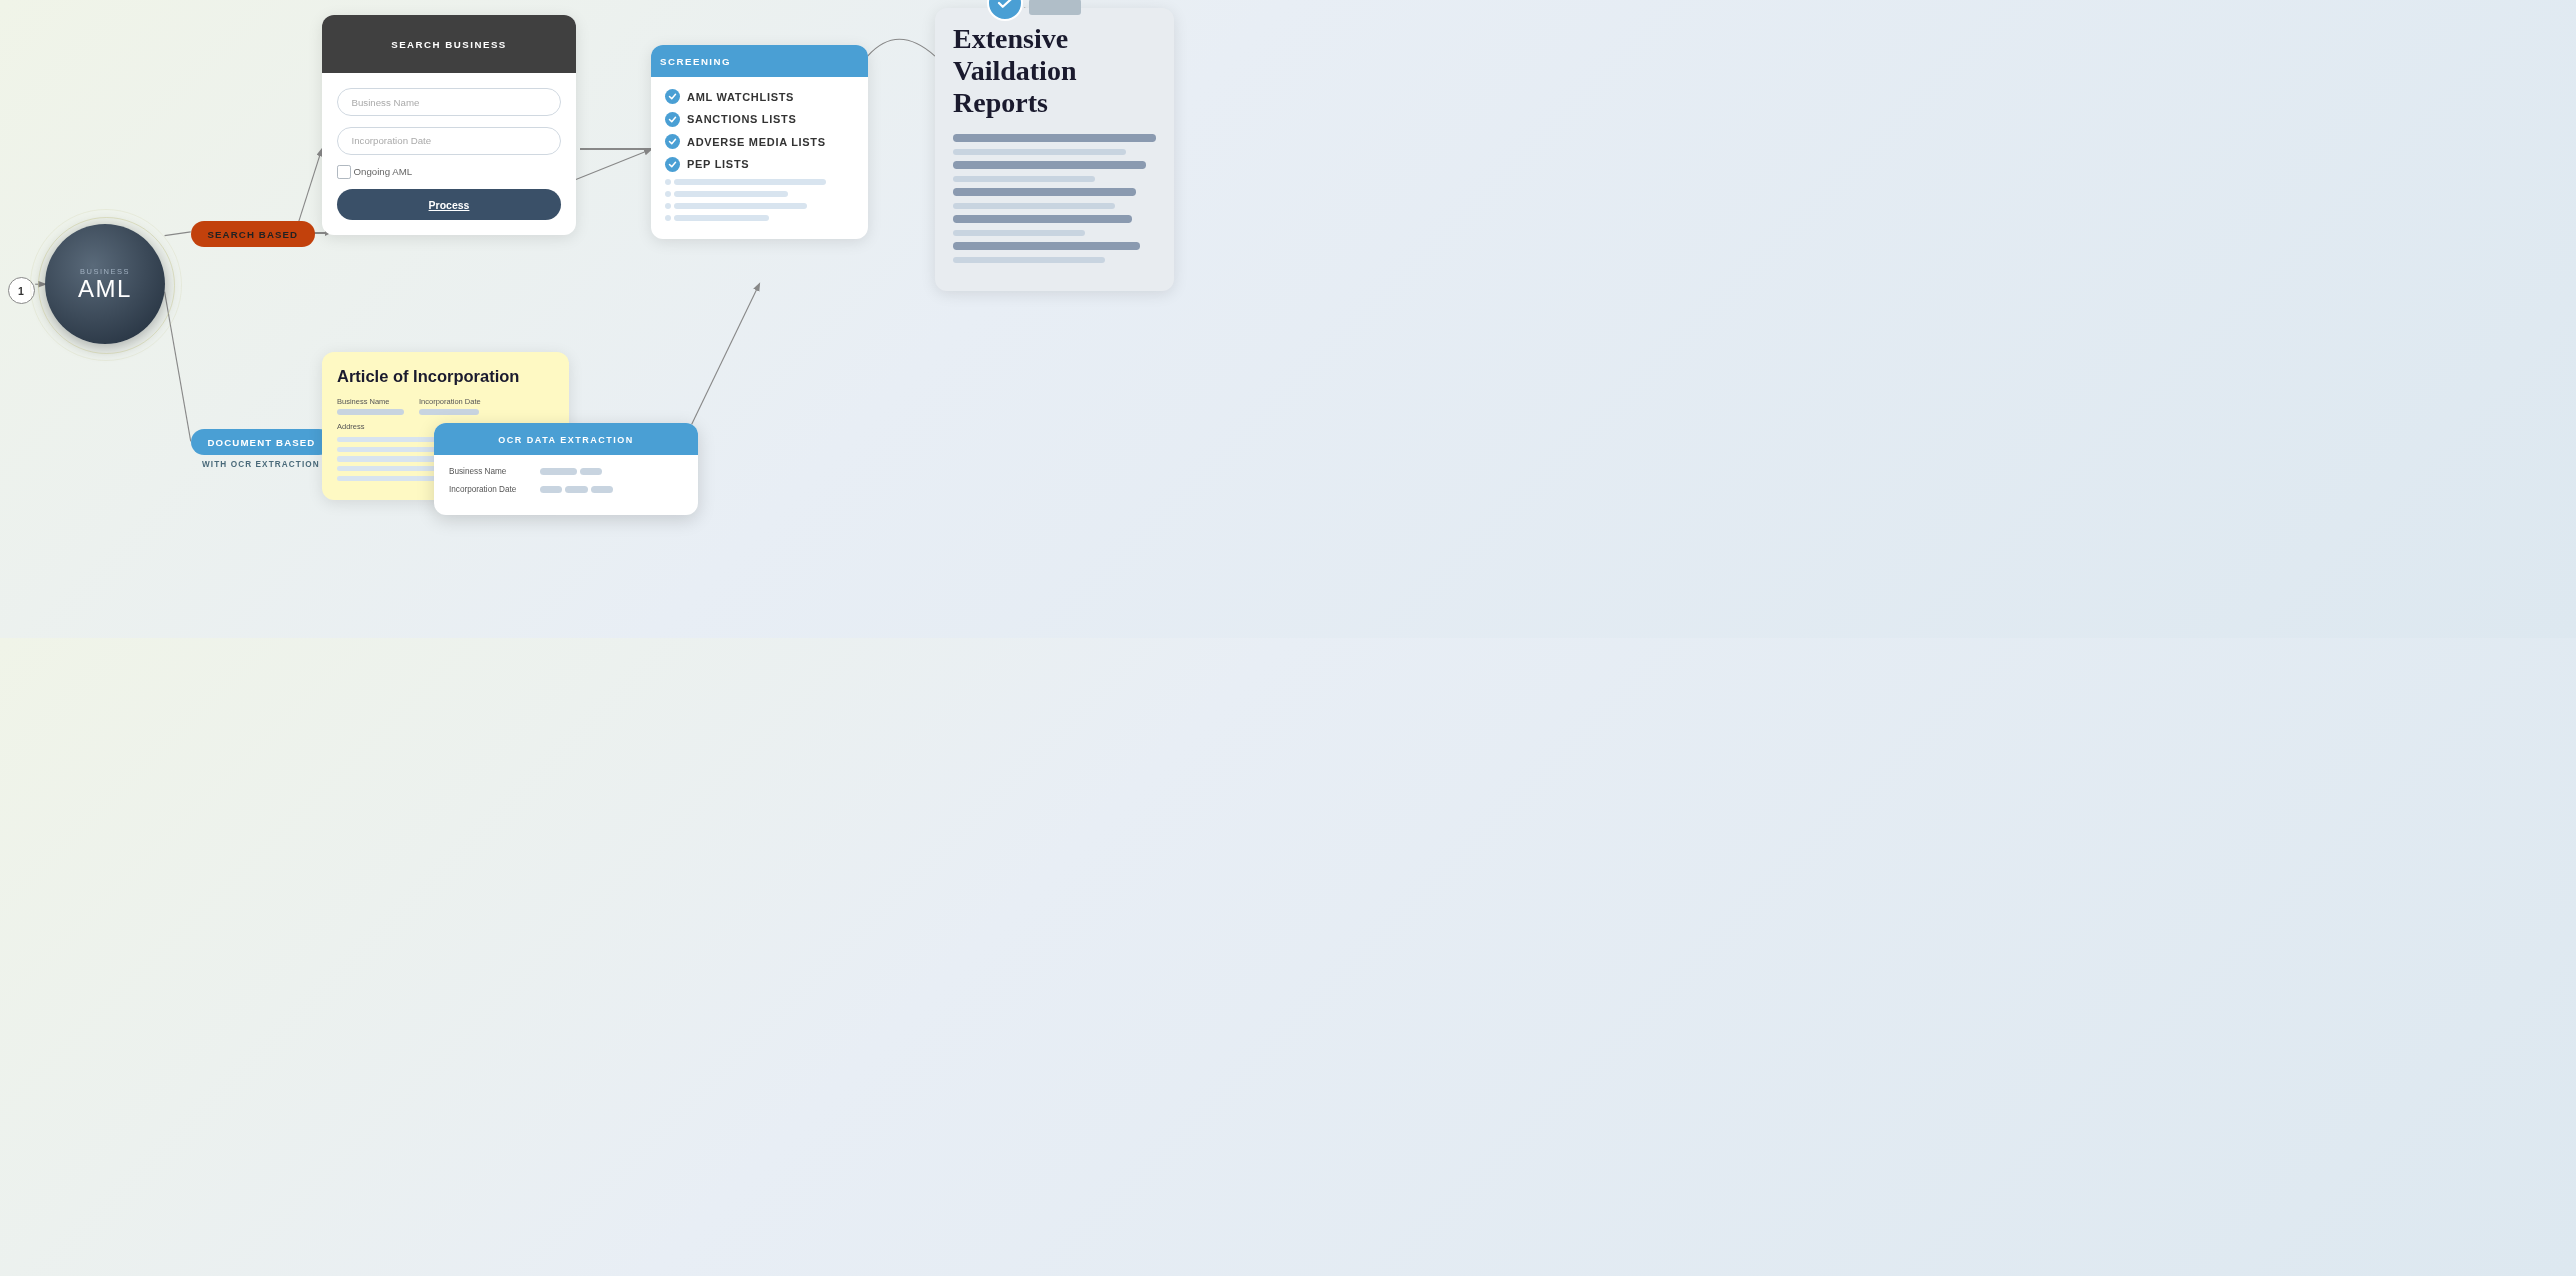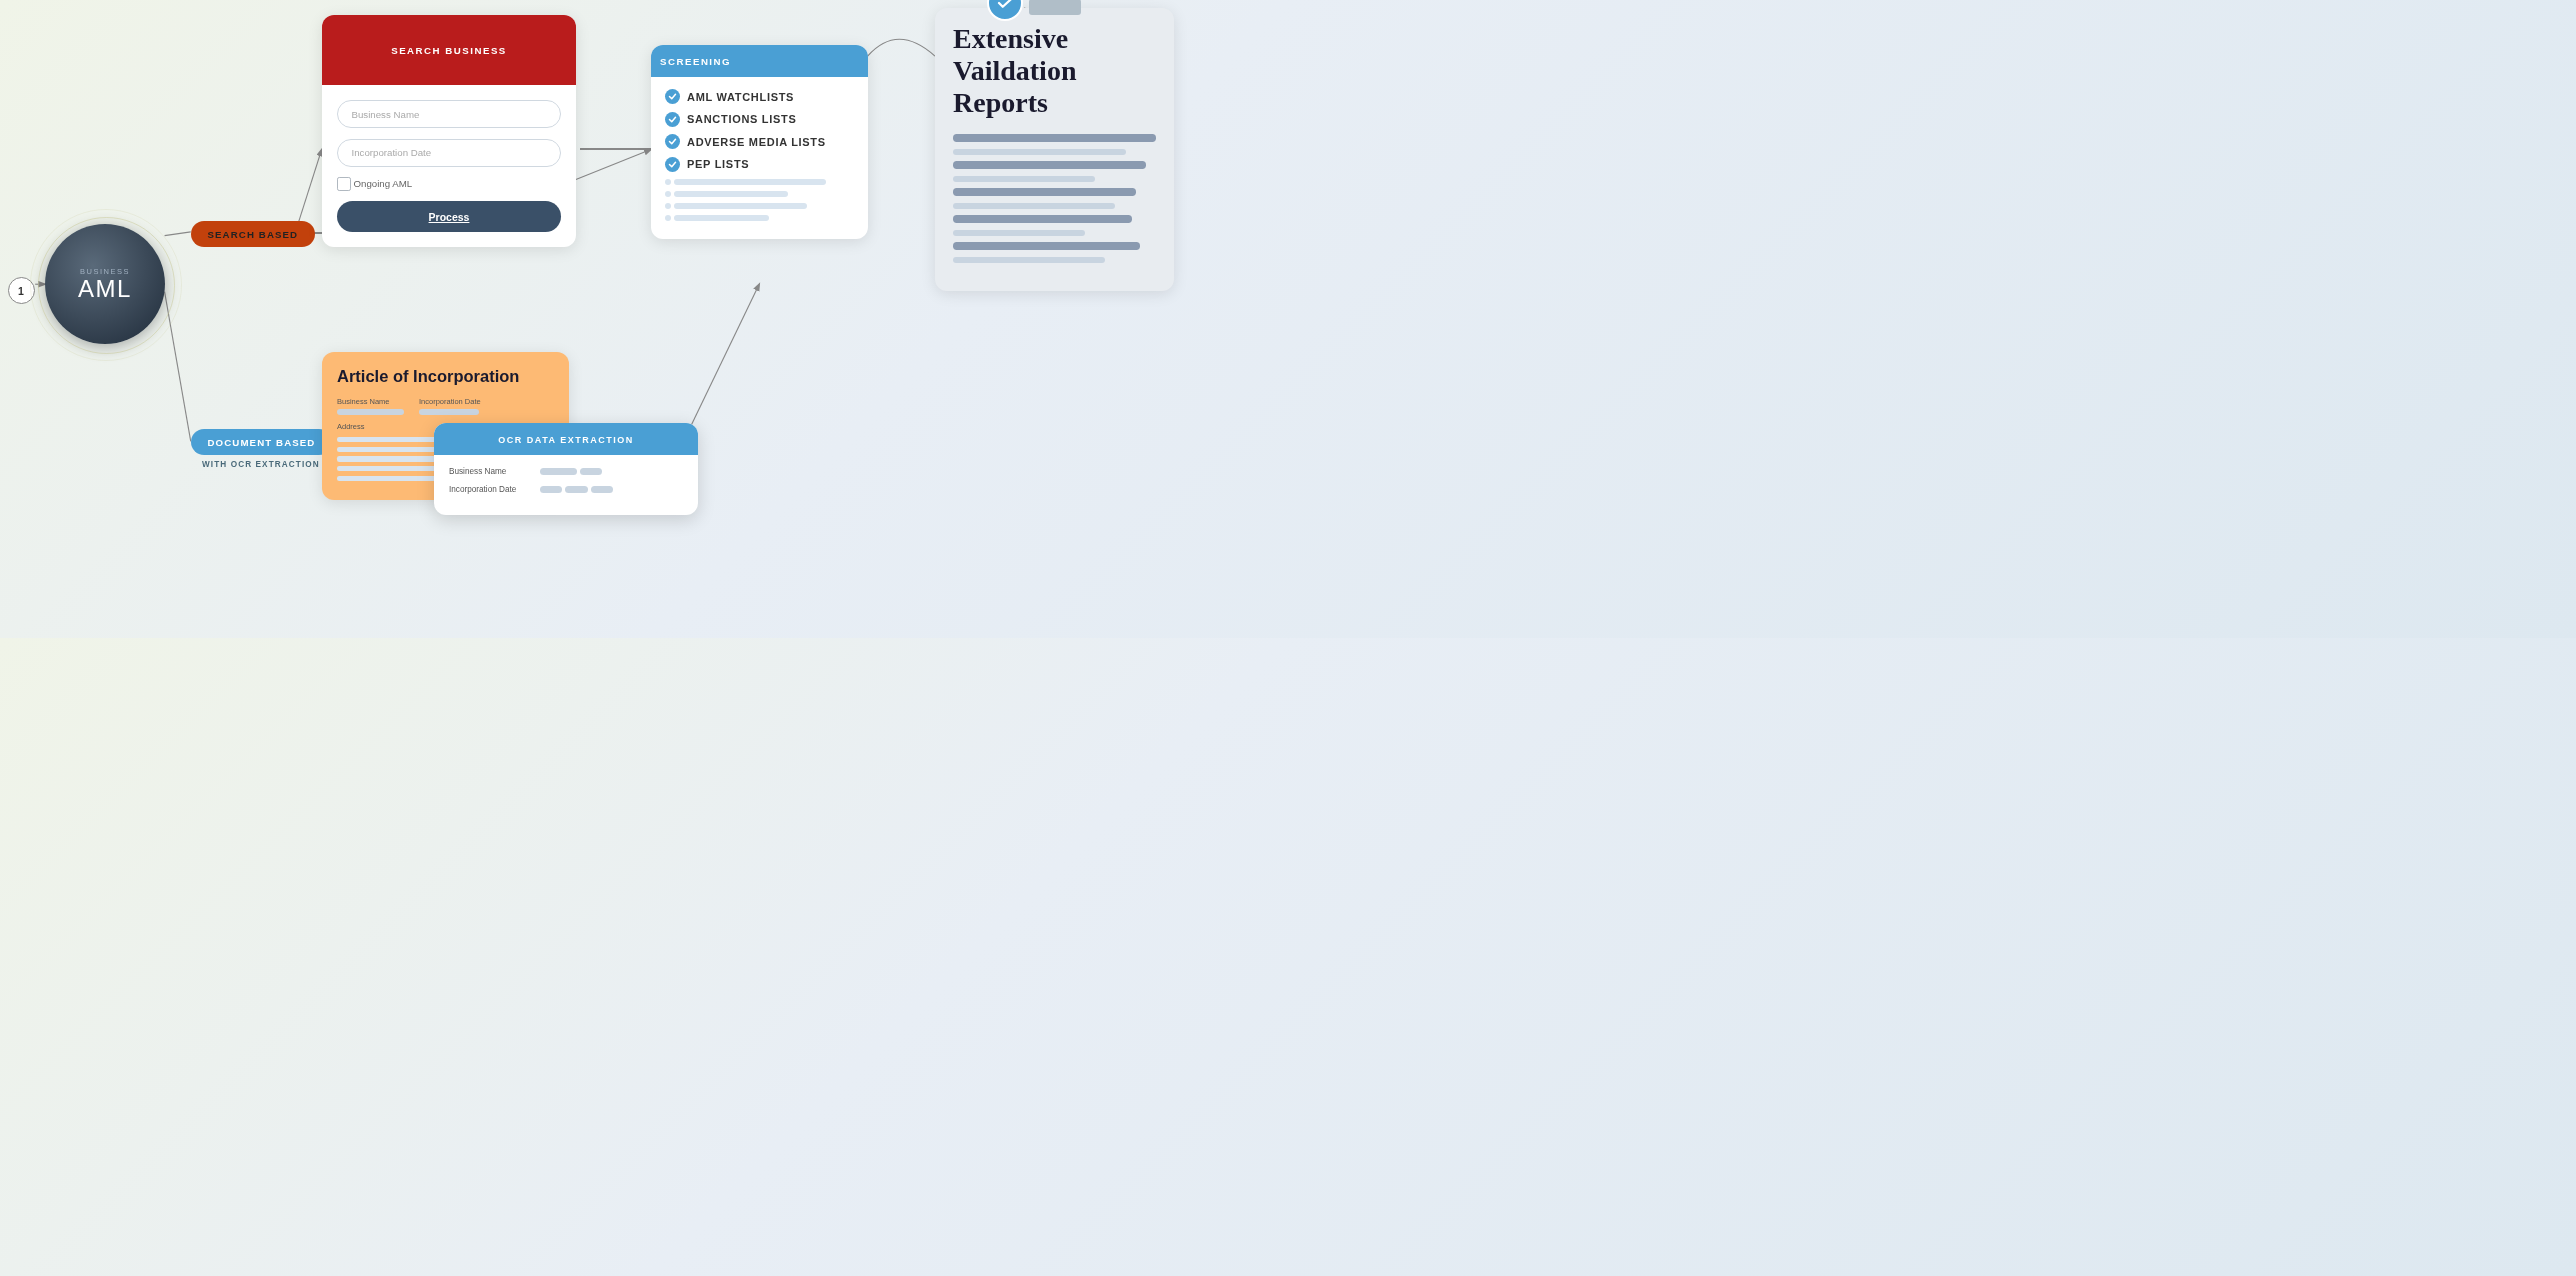--- a/index.html
+++ b/index.html
@@ -126,22 +126,22 @@
       left: 322px;
       top: 15px;
       width: 254px;
       background: white;
       border-radius: 12px;
       overflow: hidden;
       box-shadow: 0 3px 15px rgba(0,0,0,0.1);
       z-index: 10;
     }
     .card-header-blue-gray {
-      background: #b91c1c;
-      padding: 28px;
+      background: #404040;
+      padding: 22px;
       text-align: center;
     }
     .card-header-blue-gray span {
       color: white;
       font-size: 9.7px;
       font-weight: 700;
       letter-spacing: 1.5px;
     }
     .card-body {
       padding: 15px;
@@ -292,21 +292,21 @@
       border: 2.2px solid white;
       z-index: 15;
     }
 
     
     .article-card {
       position: absolute;
       left: 322px;
       top: 352px;
       width: 247px;
-      background: #fdba74;
+      background: #fef9c3;
       border-radius: 12px;
       padding: 15px;
       box-shadow: 0 3px 15px rgba(0,0,0,0.1);
       z-index: 10;
     }
     .article-title {
       font-size: 16.5px;
       font-weight: 800;
       color: #1a1a2e;
       margin-bottom: 10.5px;

